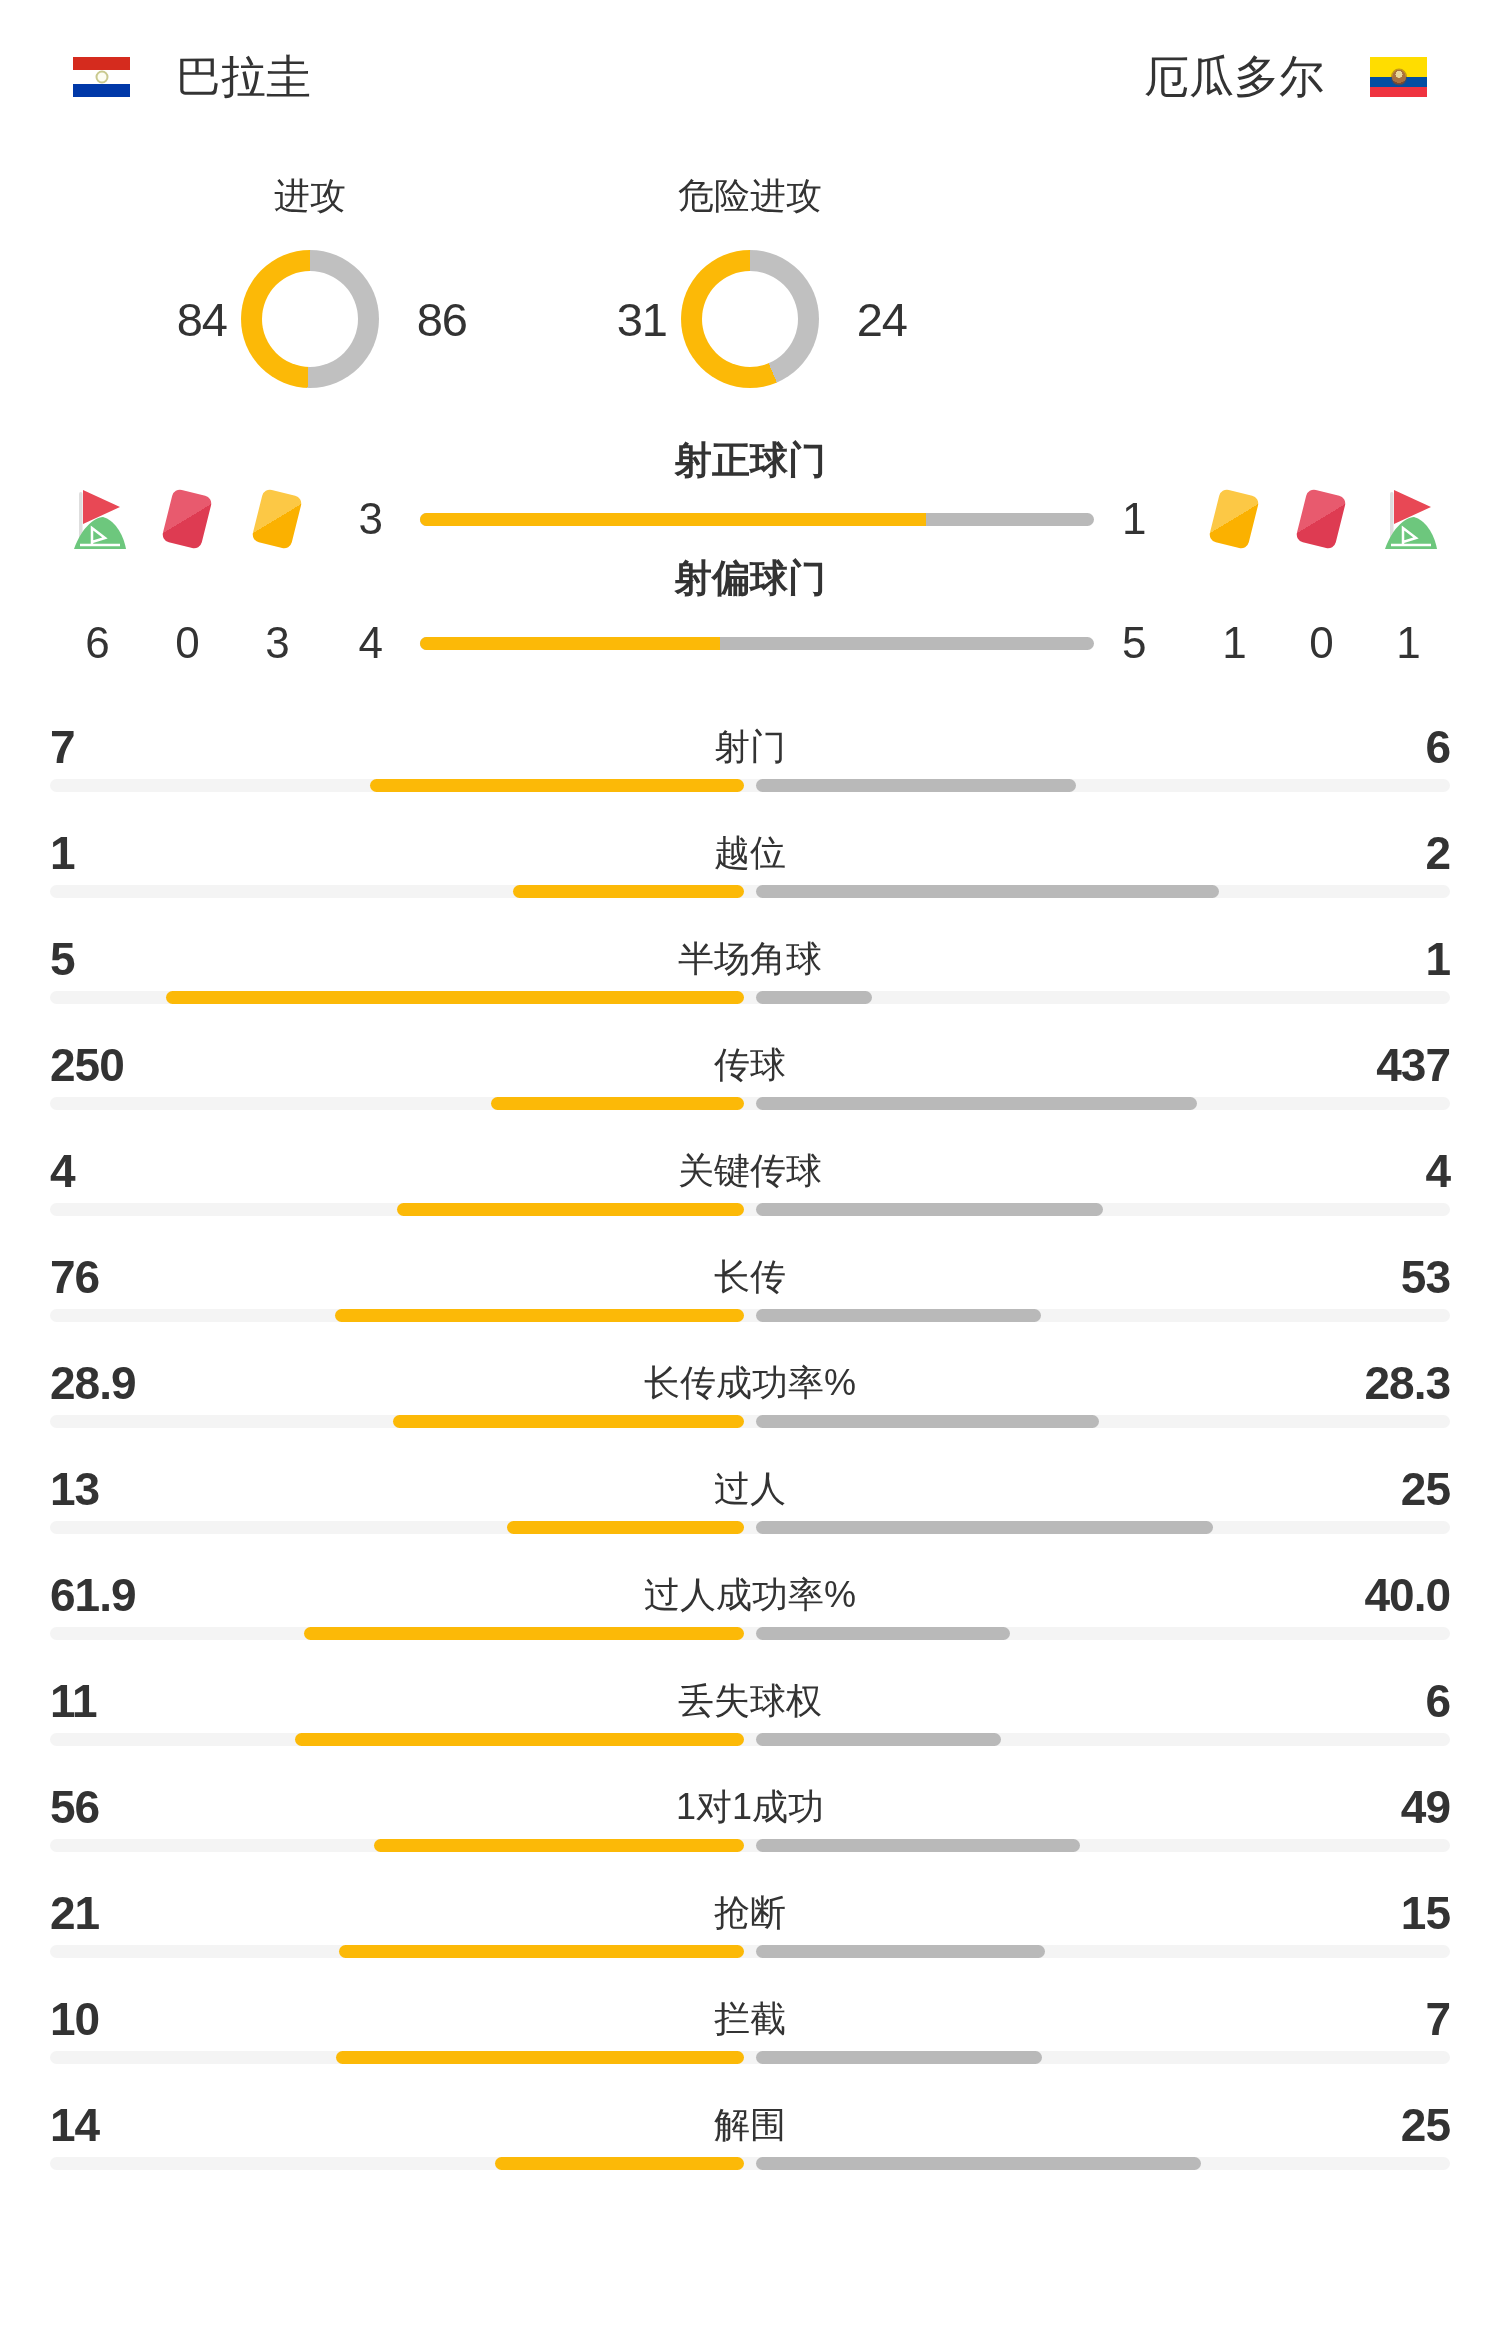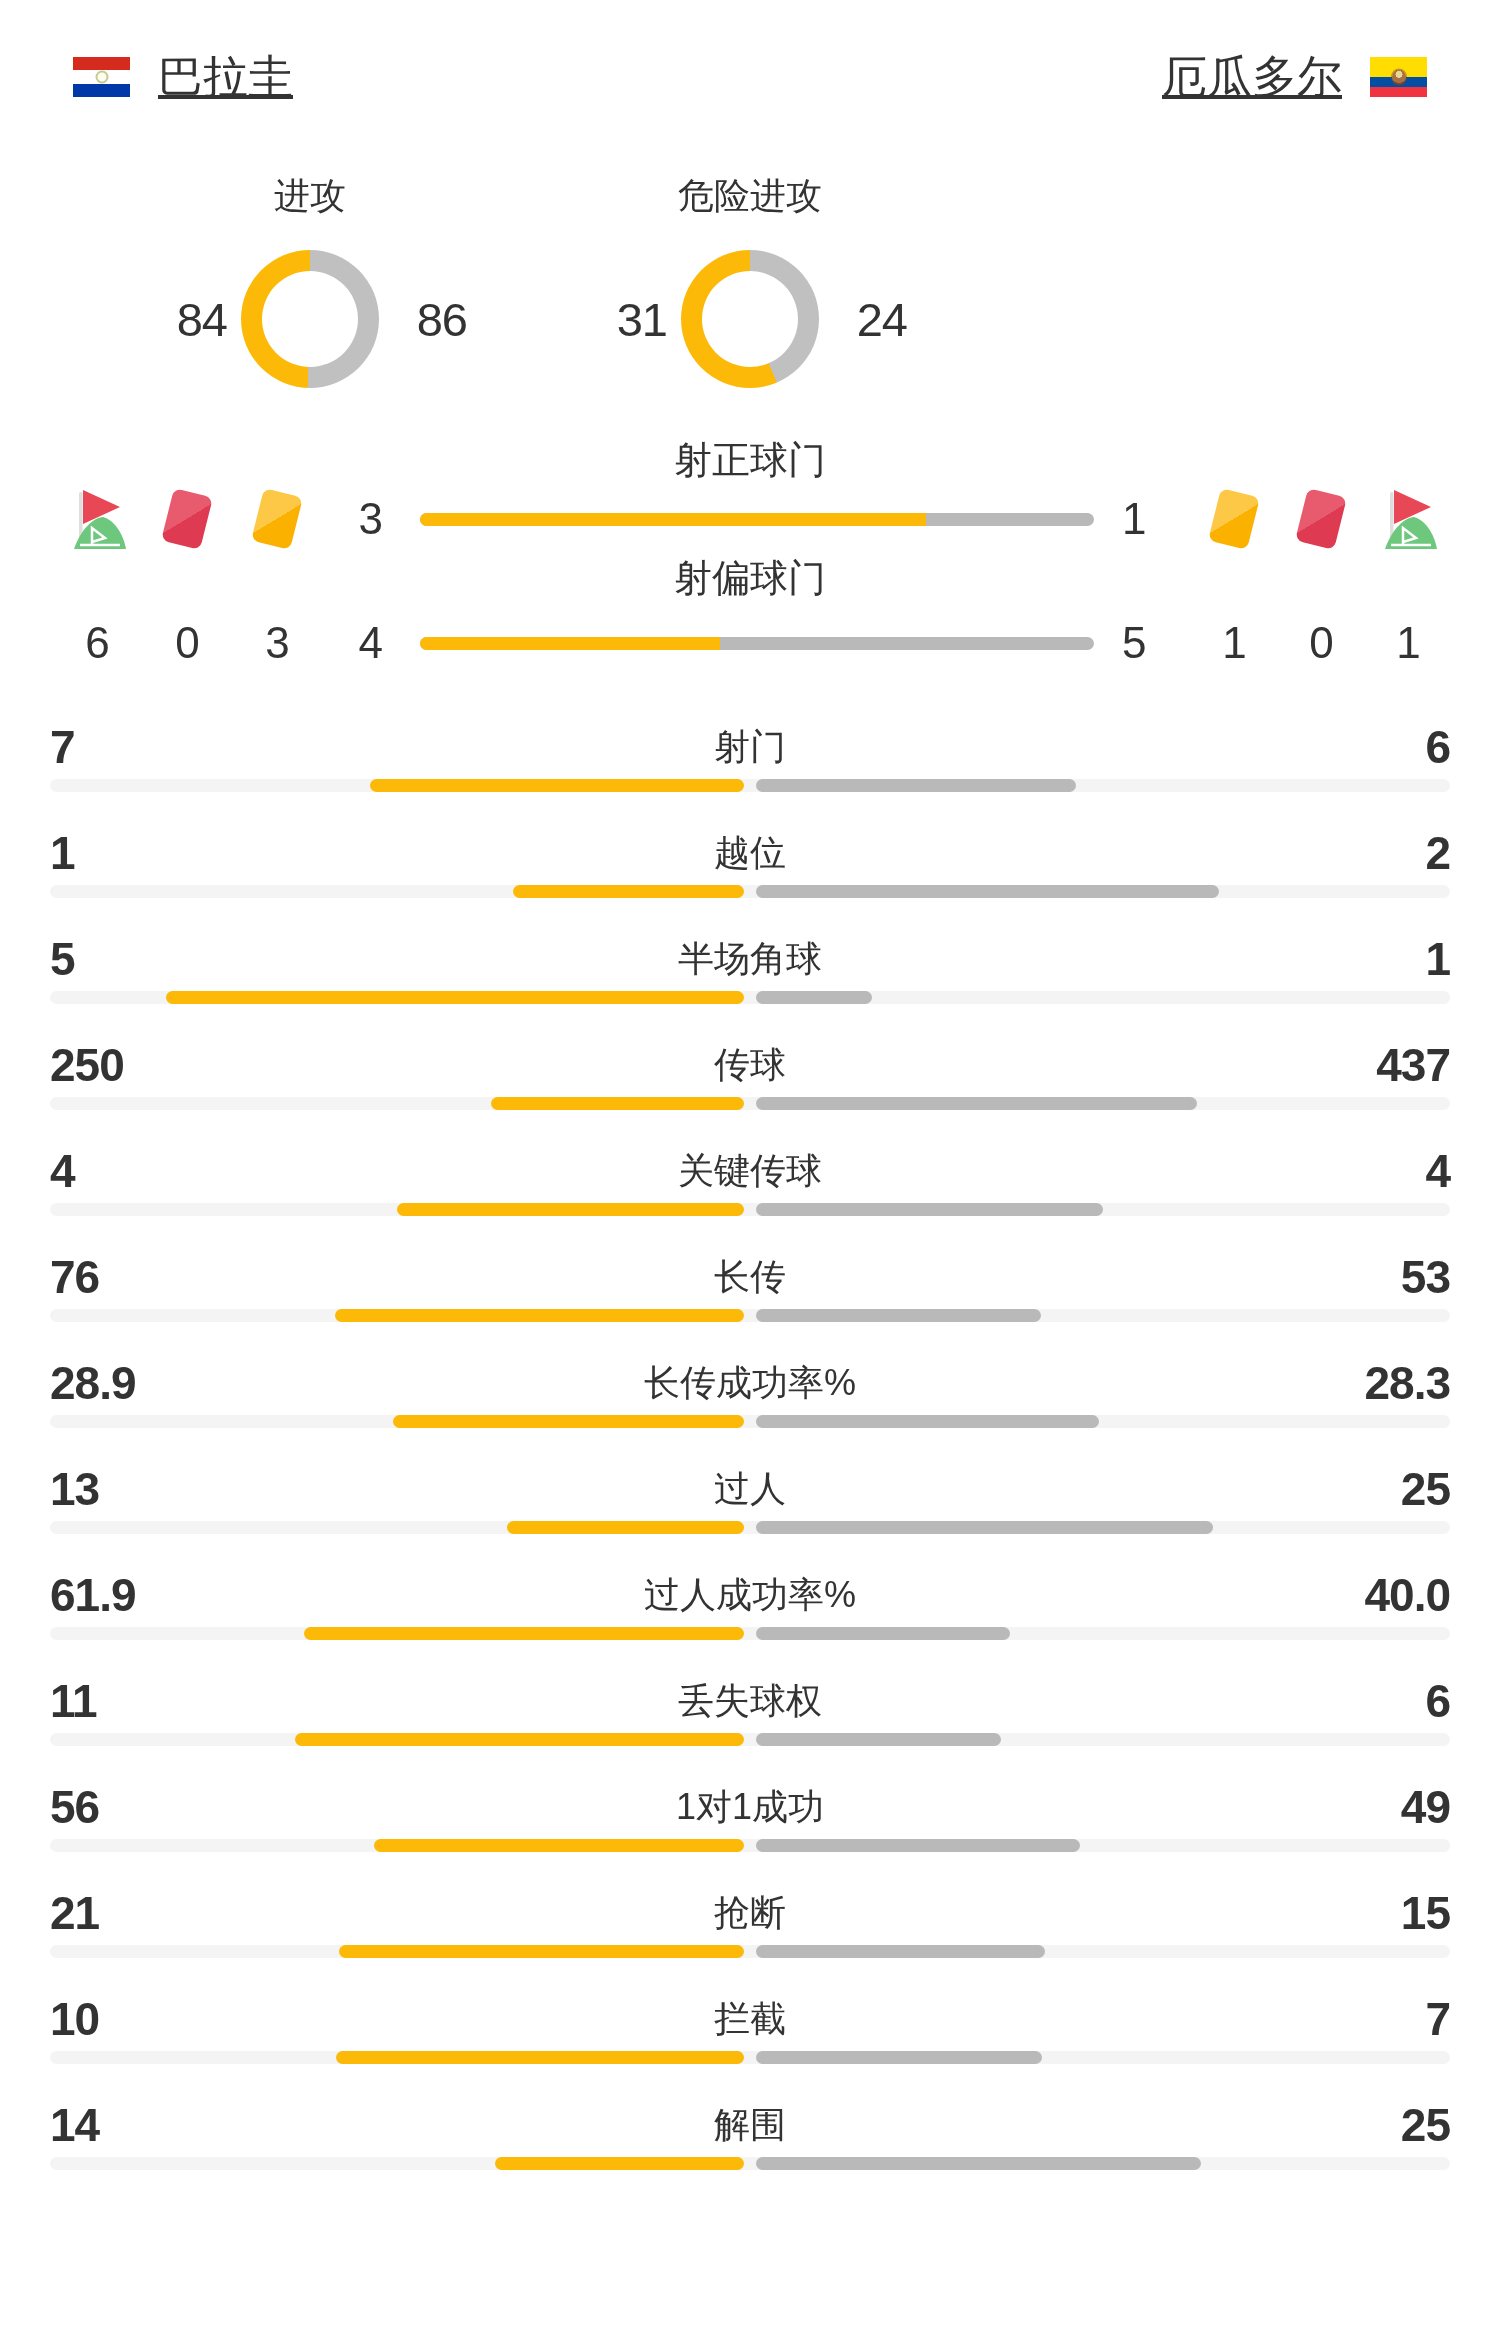--- a/index.html
+++ b/index.html
@@ -3,21 +3,21 @@
 <meta charset="utf-8">
 <style>
   html,body{margin:0;padding:0;}
   body{
     width:1500px;height:2350px;background:#ffffff;position:relative;overflow:hidden;
     font-family:"Liberation Sans","DejaVu Sans",sans-serif;color:#333333;
   }
   
   .teams{display:flex;justify-content:space-between;align-items:center;
     padding:0 73px;margin-top:54px;height:46px;}
-  .team{display:flex;align-items:center;gap:28px;text-decoration:underline;}
+  .team{display:flex;align-items:center;gap:46px;}
   .team-name{font-size:45px;font-weight:500;color:#333;line-height:46px;}
   .flag{width:57px;height:40px;position:relative;flex:none;}
   .flag-py{background:linear-gradient(#D52B1E 0 33.4%,#ffffff 33.4% 66.7%,#0038A8 66.7% 100%);}
   .flag-ec{background:linear-gradient(#FFDD00 0 50%,#034EA2 50% 75%,#EF3340 75% 100%);}
   .py-emblem{position:absolute;left:50%;top:50%;transform:translate(-50%,-50%);
     width:9px;height:9px;border-radius:50%;background:#FDFDF2;border:2px solid #C9C98F;}
   .ec-emblem{position:absolute;left:50%;top:50%;transform:translate(-50%,-50%);
     width:14px;height:15px;border-radius:50% 50% 46% 46%;
     background:radial-gradient(circle at 50% 32%,#E8D79A 0 28%,#A9713F 29% 68%,#7E4A2C 69%);
     box-shadow:0 0 0 1px rgba(120,70,40,.45);}
@@ -26,21 +26,21 @@
   .donut-col{width:33.3333%;text-align:center;}
   .donut-title{font-size:36px;font-weight:500;line-height:36px;color:#333;}
   .donut-row{margin-top:36px;display:flex;align-items:center;justify-content:center;gap:14px;height:138px;}
   .donut{width:138px;height:138px;border-radius:50%;flex:none;
     display:flex;align-items:center;justify-content:center;}
   .donut-hole{width:96px;height:96px;border-radius:50%;background:#fff;}
   .donut-val{font-size:47px;letter-spacing:-1px;color:#333;min-width:74px;}
   .donut-val.l{text-align:right;}
   .donut-val.r{text-align:right;}
   
-  .shot-title{margin-top:53px;text-align:center;font-size:38px;font-weight:400;line-height:38px;color:#333;}
+  .shot-title{margin-top:53px;text-align:center;font-size:38px;font-weight:700;line-height:38px;color:#333;}
   .shot-title.t2{margin-top:8px;}
   .shot-line{position:relative;height:64px;margin-top:8px;}
   .shot-line.nums{height:48px;margin-top:22px;}
   .cc{position:absolute;top:0;bottom:0;display:flex;align-items:center;justify-content:center;}
   .c1{left:52px;width:90px;}  .c2{left:142px;width:90px;} .c3{left:232px;width:90px;}
   .c4{left:1189px;width:90px;}.c5{left:1276px;width:90px;}.c6{left:1363px;width:90px;}
   .val-l{left:252px;width:130px;justify-content:flex-end;}
   .val-r{left:1122px;width:130px;justify-content:flex-start;}
   .shot-num{font-size:44px;letter-spacing:-1px;color:#333;}
   .shot-bar{position:absolute;left:420px;width:674px;height:13px;top:50%;margin-top:-6.5px;

